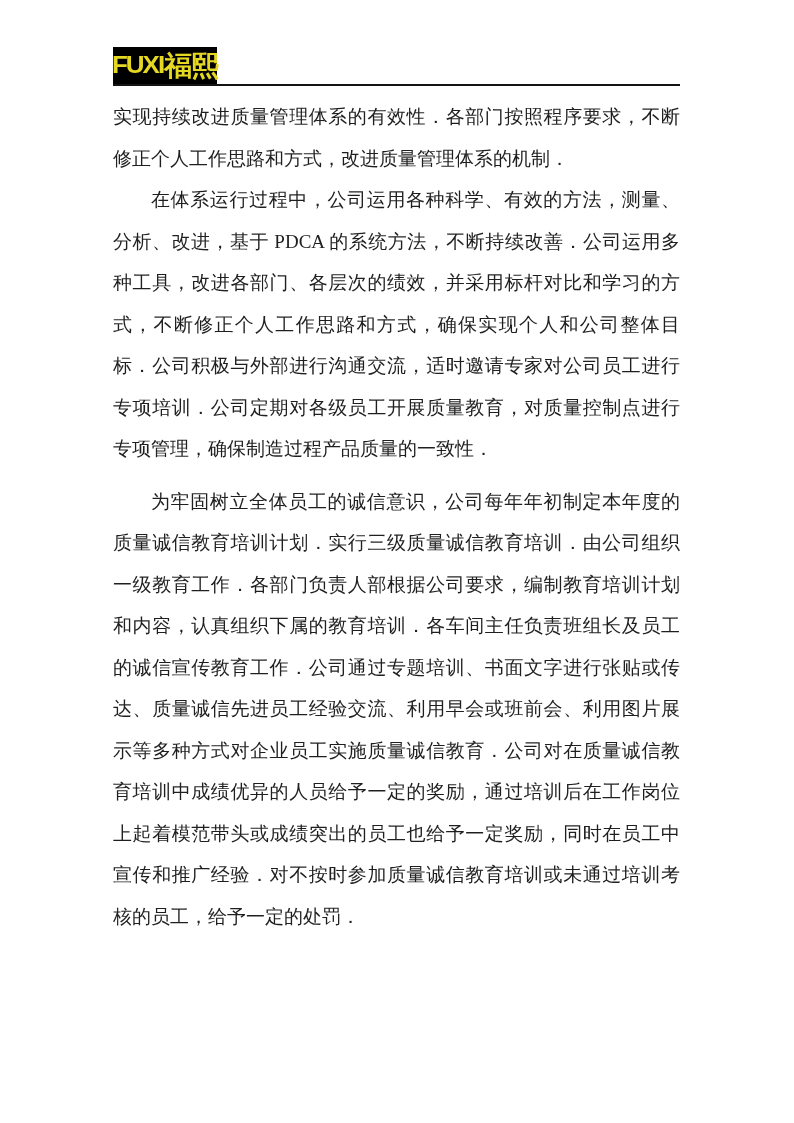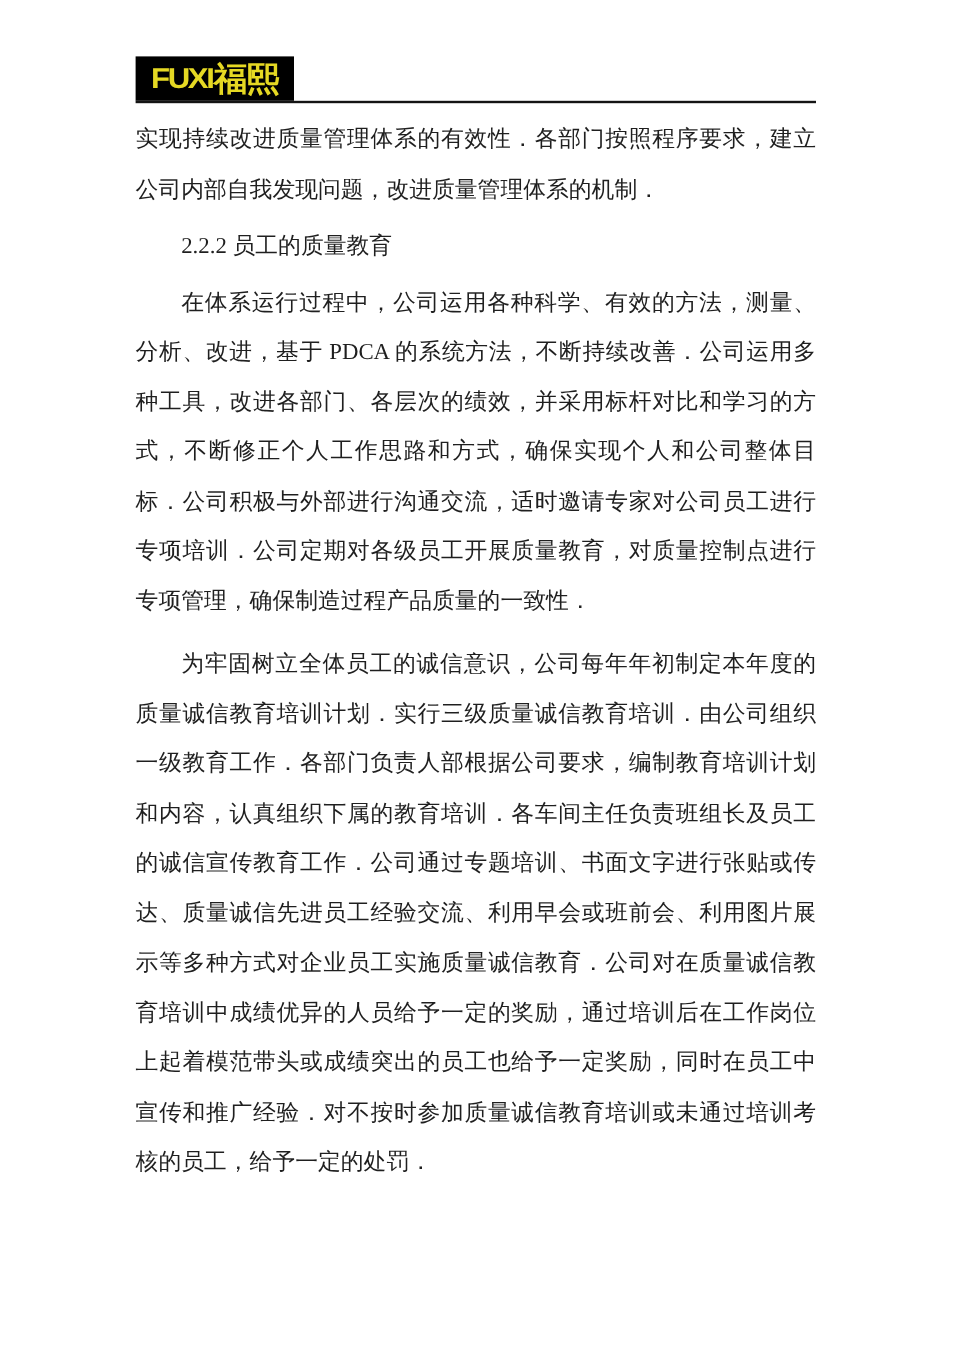--- a/index.html
+++ b/index.html
@@ -13,21 +13,21 @@
     height: 1123px;
     background: #ffffff;
     overflow: hidden;
     font-family: "Liberation Serif", serif;
   }
   
   .logo {
     position: absolute;
     left: 113px;
     top: 47px;
-    width: 132px;
+    width: 104px;
     height: 37px;
     background: #000000;
     display: flex;
     align-items: center;
     justify-content: center;
     gap: 1px;
     box-sizing: border-box;
     padding: 0 4px;
   }
   .logo-latin {
@@ -91,22 +91,21 @@
 
   <header>
     <div class="logo">
       <span class="logo-latin">FUXI</span>
       <span class="logo-cjk">福熙</span>
     </div>
     <div class="header-rule"></div>
   </header>
 
   <main class="content">
-    <p class="body-para">实现持续改进质量管理体系的有效性．各部门按照程序要求，建立公司内部自我发现问题，改进质量管理体系的机制．</p>
+    <p class="body-para">实现持续改进质量管理体系的有效性．各部门按照程序要求，不断修正个人工作思路和方式，改进质量管理体系的机制．</p>
 
-    <h2 class="section-heading">2.2.2 员工的质量教育</h2>
 
     <p class="body-para indent">在体系运行过程中，公司运用各种科学、有效的方法，测量、分析、改进，基于 PDCA 的系统方法，不断持续改善．公司运用多种工具，改进各部门、各层次的绩效，并采用标杆对比和学习的方式，不断修正个人工作思路和方式，确保实现个人和公司整体目标．公司积极与外部进行沟通交流，适时邀请专家对公司员工进行专项培训．公司定期对各级员工开展质量教育，对质量控制点进行专项管理，确保制造过程产品质量的一致性．</p>
 
     <p class="body-para indent para-gap">为牢固树立全体员工的诚信意识，公司每年年初制定本年度的质量诚信教育培训计划．实行三级质量诚信教育培训．由公司组织一级教育工作．各部门负责人部根据公司要求，编制教育培训计划和内容，认真组织下属的教育培训．各车间主任负责班组长及员工的诚信宣传教育工作．公司通过专题培训、书面文字进行张贴或传达、质量诚信先进员工经验交流、利用早会或班前会、利用图片展示等多种方式对企业员工实施质量诚信教育．公司对在质量诚信教育培训中成绩优异的人员给予一定的奖励，通过培训后在工作岗位上起着模范带头或成绩突出的员工也给予一定奖励，同时在员工中宣传和推广经验．对不按时参加质量诚信教育培训或未通过培训考核的员工，给予一定的处罚．</p>
   </main>
 
 </div>
 
 </body></html>

